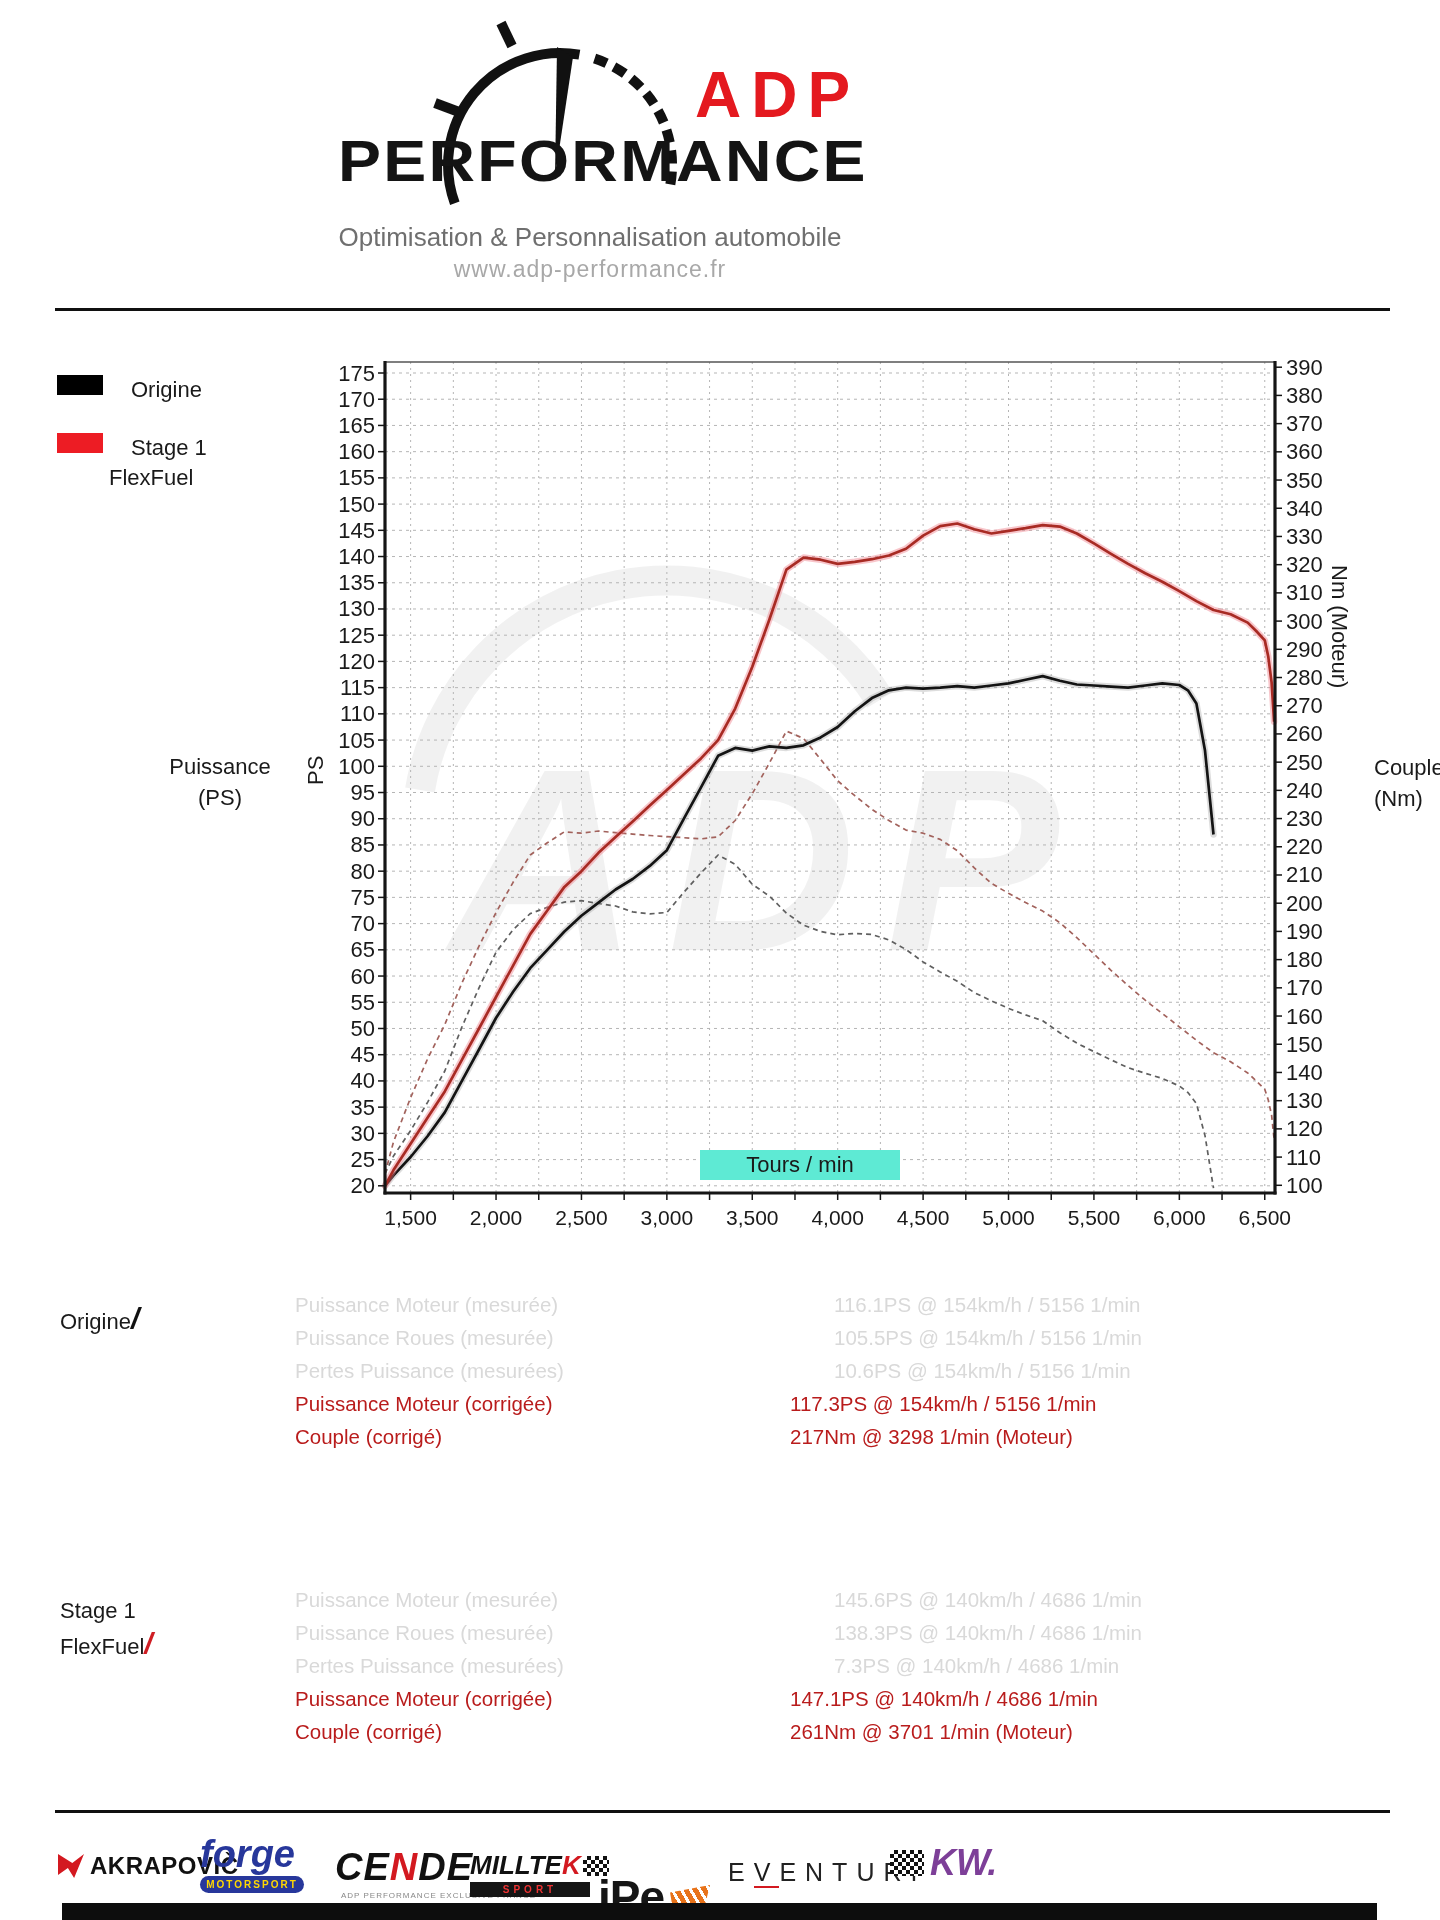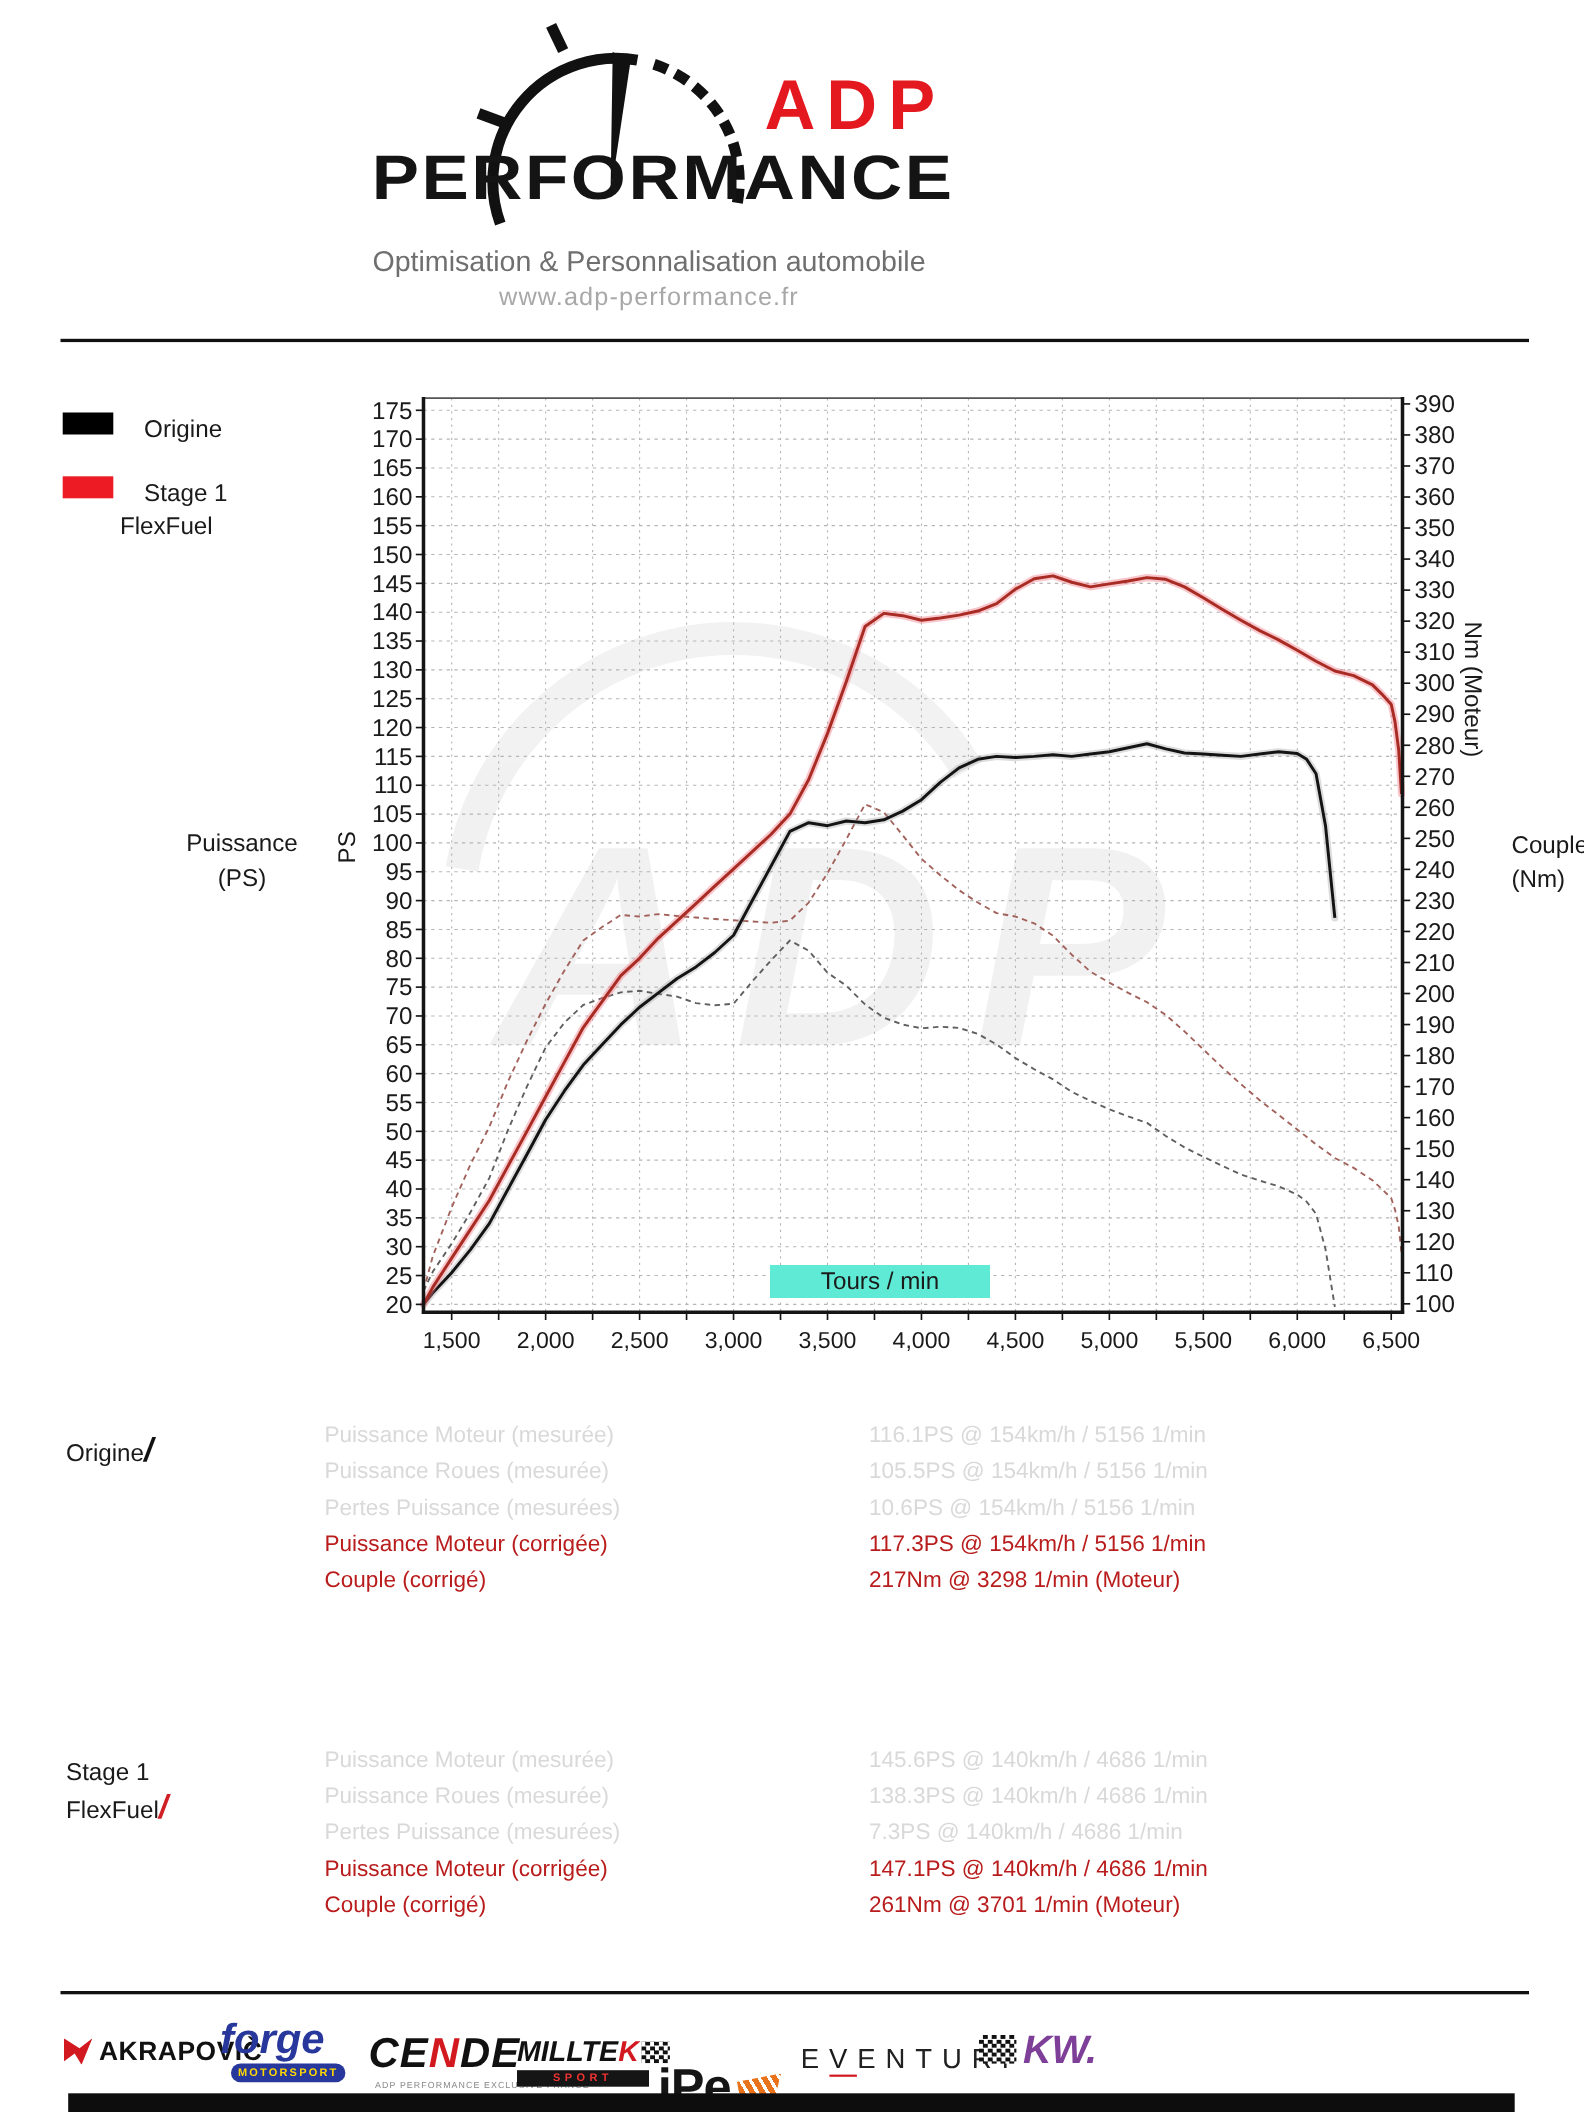--- a/index.html
+++ b/index.html
@@ -42,29 +42,29 @@
            background:#5eead4;padding:2px 0;}
 
   
   .sec-label{position:absolute;left:60px;font-size:22px;color:#1a1a1a;line-height:33px;}
   .sec-slash{font-weight:bold;font-style:italic;font-size:30px;}
   .slash-black{color:#111;}
   .slash-red{color:#cf1e24;}
   .rows{position:absolute;left:295px;width:900px;}
   .mrow{display:flex;height:33px;align-items:center;font-size:20.5px;color:#b91c1c;}
   .mrow .mlabel{width:495px;}
-  .mrow.muted{color:#d9d9d9;}
+  .mrow.muted{color:#d9d9d9;gap:44px;}
 
   
   .logo{position:absolute;white-space:nowrap;}
   .ak-mark{display:inline-block;width:26px;height:24px;background:#d31920;vertical-align:-4px;
            clip-path:polygon(0 0,55% 38%,100% 0,62% 100%,38% 58%,0 88%);margin-right:6px;}
   .ak-text{font-size:24px;font-weight:bold;letter-spacing:.5px;color:#111;}
   .forge-text{font-size:38px;font-weight:bold;font-style:italic;color:#27379b;line-height:40px;}
-  .forge-band{margin-top:2px;margin-left:10px;width:104px;height:17px;background:#27379b;border-radius:9px;
+  .forge-band{margin-top:2px;margin-left:0;width:104px;height:17px;background:#27379b;border-radius:9px;
               color:#ffd800;font-size:10px;font-weight:bold;text-align:center;line-height:17px;letter-spacing:2px;}
   .cende-text{font-size:38px;font-weight:bold;font-style:italic;color:#111;letter-spacing:1px;}
   .cende-n{color:#d31920;}
   .cende-sub{font-size:8px;color:#888;letter-spacing:1px;margin-top:2px;margin-left:6px;}
   .milltek-text{font-size:26px;font-weight:bold;font-style:italic;color:#111;}
   .milltek-k{color:#d31920;}
   .checker{display:inline-block;width:26px;height:20px;vertical-align:-2px;margin-left:2px;
            background:repeating-conic-gradient(#111 0 25%,#fff 0 50%) 0 0/8px 8px;}
   .milltek-band{margin-top:1px;width:120px;height:15px;background:#151515;color:#e33;
                 font-size:10px;font-weight:bold;text-align:center;line-height:15px;letter-spacing:4px;}

